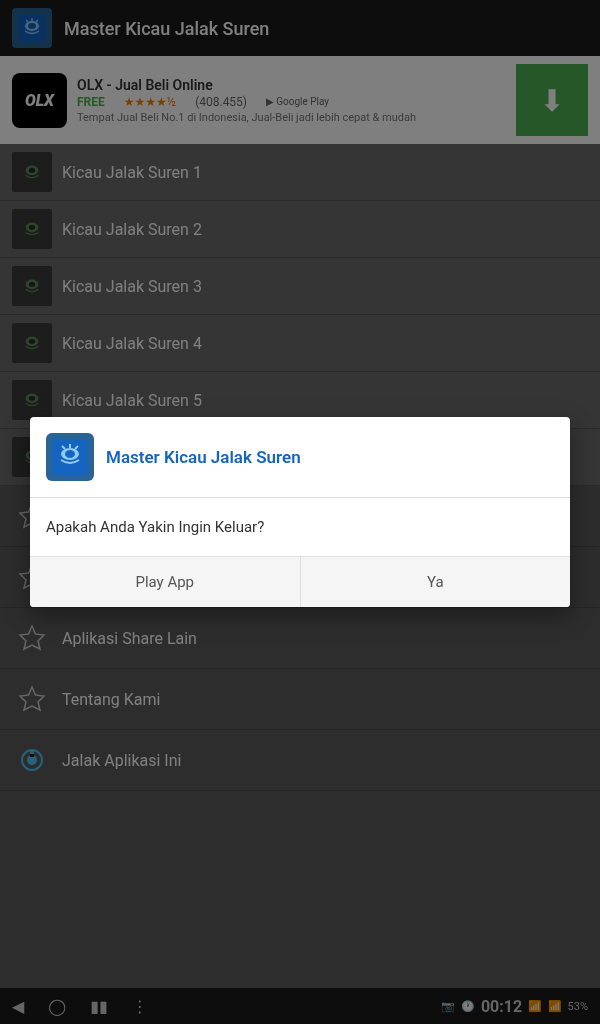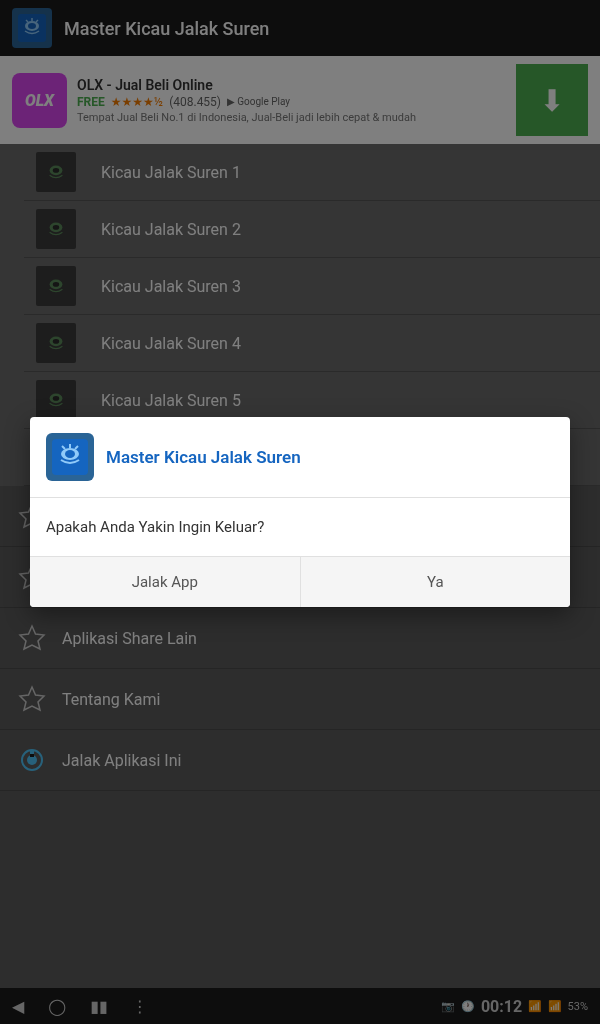--- a/index.html
+++ b/index.html
@@ -44,21 +44,21 @@
       background: #ffffff;
       display: flex;
       align-items: center;
       padding: 8px 12px;
       gap: 10px;
       position: relative;
     }
     #ad-logo {
       width: 55px;
       height: 55px;
-      background: #d946ef;
+      background: #000000;
       border-radius: 8px;
       display: flex;
       align-items: center;
       justify-content: center;
       flex-shrink: 0;
     }
     #ad-logo-text {
       color: #ffffff;
       font-size: 16px;
       font-weight: 900;
@@ -68,21 +68,21 @@
       flex: 1;
     }
     #ad-name {
       font-size: 14px;
       font-weight: 600;
       color: #333;
     }
     #ad-meta {
       display: flex;
       align-items: center;
-      gap: 6px;
+      gap: 19px;
       margin-top: 2px;
     }
     #ad-free {
       font-size: 12px;
       color: #4caf50;
       font-weight: bold;
     }
     #ad-stars {
       color: #f57c00;
       font-size: 12px;
@@ -119,23 +119,22 @@
     }
 
     
     #song-list {
       background: #6a6a6a;
     }
     .song-item {
       display: flex;
       align-items: center;
       padding: 8px 12px;
-      gap: 25px;
+      gap: 10px;
       border-bottom: 1px solid #555;
-      margin-left: 24px;
     }
     .song-thumb {
       width: 40px;
       height: 40px;
       background: #3a3a3a;
       border-radius: 2px;
       flex-shrink: 0;
       overflow: hidden;
       display: flex;
       align-items: center;
@@ -450,21 +449,21 @@
           <line x1="10" y1="7" x2="13" y2="10" stroke="#90caf9" stroke-width="2"></line>
           <line x1="26" y1="7" x2="23" y2="10" stroke="#90caf9" stroke-width="2"></line>
         </svg>
       </div>
       <span id="dialog-title">Master Kicau Jalak Suren</span>
     </div>
     <div id="dialog-body">
       <span>Apakah Anda Yakin Ingin Keluar?</span>
     </div>
     <div id="dialog-actions">
-      <div class="dialog-btn">Jalak App</div>
+      <div class="dialog-btn">Play App</div>
       <div class="dialog-btn">Ya</div>
     </div>
   </div>
 </div>
 
 <div id="status-bar">
   <div id="nav-buttons">
     <span class="nav-btn">◀</span>
     <span class="nav-btn">◯</span>
     <span class="nav-btn">▮▮</span>

